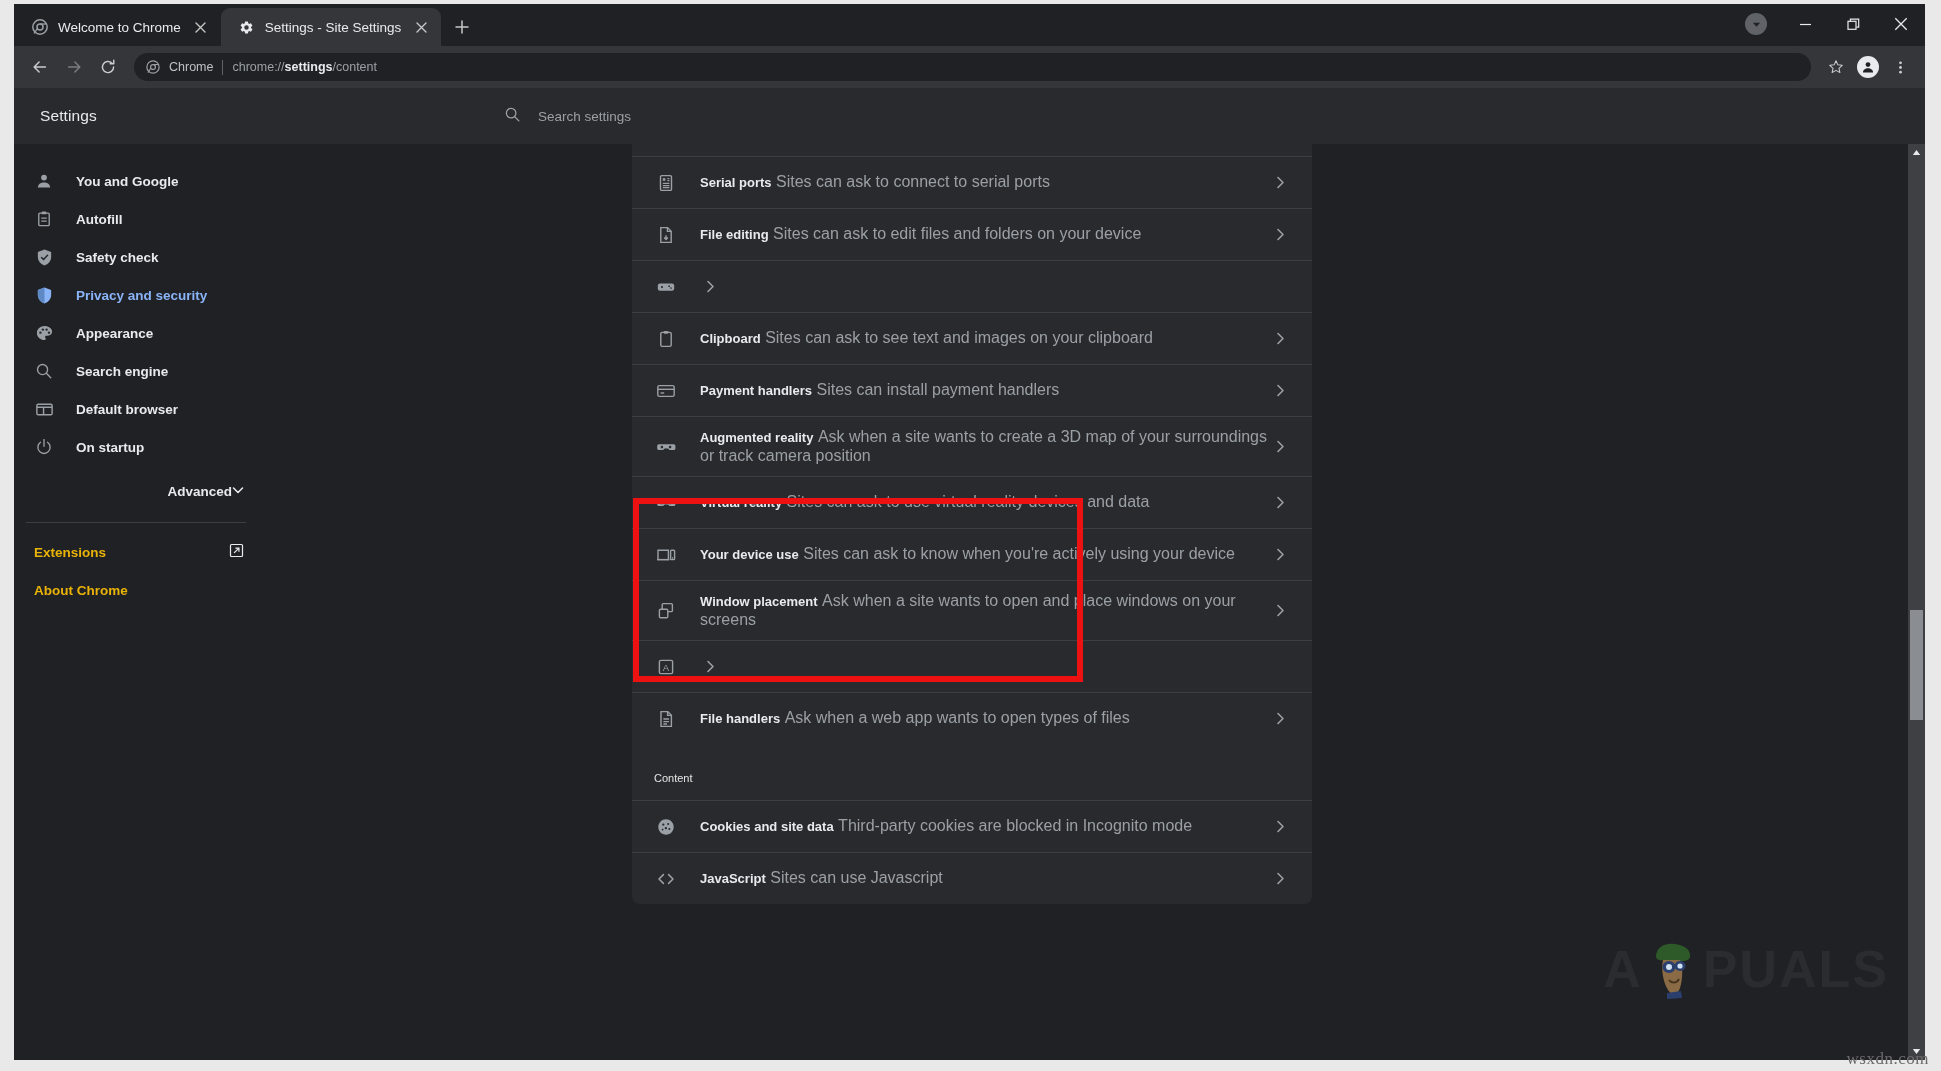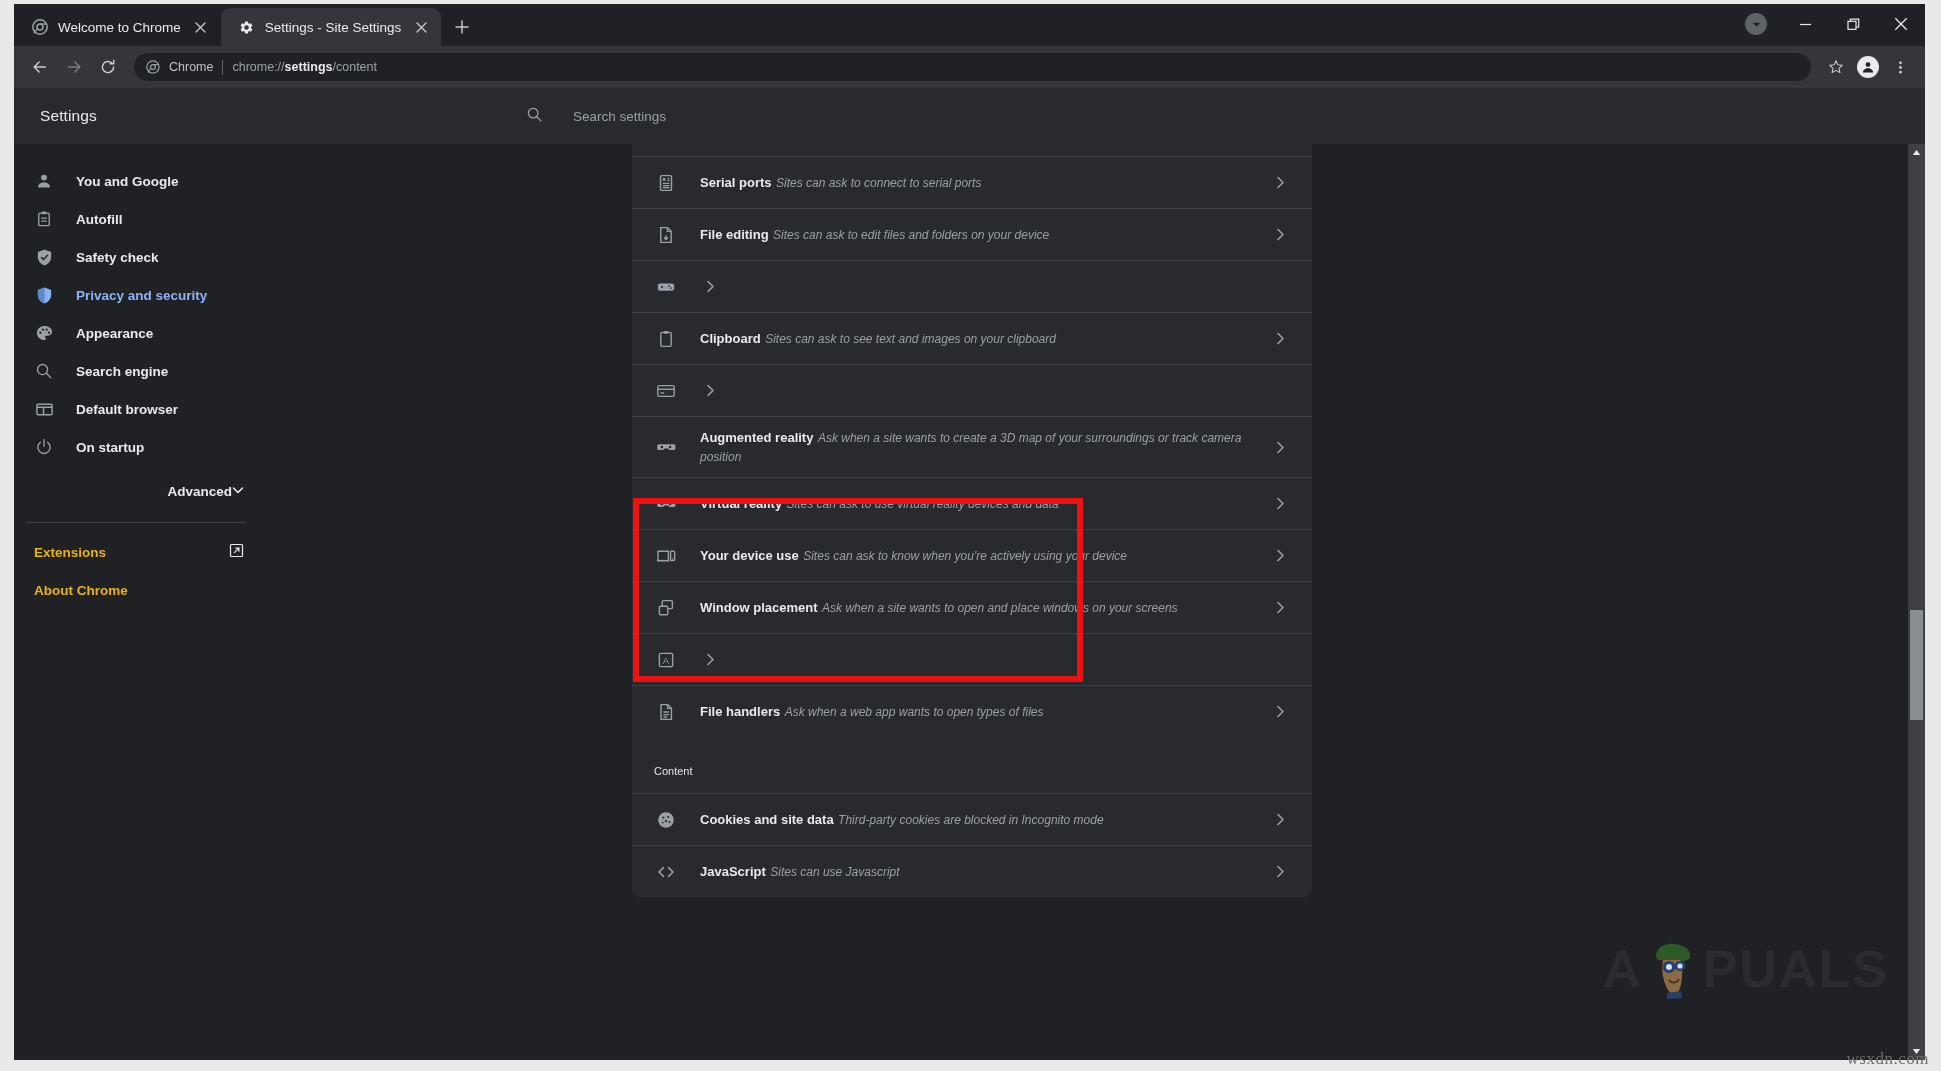--- a/index.html
+++ b/index.html
@@ -176,28 +176,28 @@
   }
   .settings-title {
     width: 256px;
     padding-left: 26px;
     font-size: 15.5px;
     color: #e8eaed;
     letter-spacing: .1px;
   }
   .search-wrap {
     position: absolute;
-    left: 494px;
+    left: 472px;
     width: 548px;
     height: 38px;
     background: #292a2d;
     border-radius: 6px;
     display: flex;
     align-items: center;
-    gap: 30px;
+    gap: 17px;
     padding-left: 18px;
   }
   .search-placeholder {
     font-size: 13.5px;
     color: #9aa0a6;
   }
 
   
   .sidebar {
     position: absolute;
@@ -286,24 +286,23 @@
   }
   .srow .stext { flex: 1 1 auto; min-width: 0; }
   .srow .stitle {
     font-size: 13px;
     color: #e8eaed;
     font-weight: 700;
     line-height: 19px;
     margin-bottom: 2px;
   }
   .srow .sdesc {
-    font-size: 12px;
+    font-size: 16px;
     color: #9aa0a6;
     line-height: 18px;
-    font-style: italic;
   }
   .srow .schev {
     flex: 0 0 20px;
     width: 20px;
     display: flex; align-items: center; justify-content: center;
     color: #9aa0a6;
   }
   .section-gap { height: 28px; }
   .section-label {
     font-size: 11px;
@@ -710,20 +709,24 @@
           </div>
 
           <div class="srow">
             <span class="sic">
               <svg width="20" height="20" viewBox="0 0 20 20" fill="none" stroke="currentColor" stroke-width="1.4">
                 <rect x="1.8" y="4.6" width="16.4" height="10.8" rx="1.6"></rect>
                 <path d="M1.8 8.3 L18.2 8.3"></path>
                 <path d="M4.6 12 L8.2 12"></path>
               </svg>
             </span>
+            <span class="stext">
+              <span class="stitle">Payment handlers</span>
+              <span class="sdesc">Sites can install payment handlers</span>
+            </span>
             <span class="schev">
               <svg width="9" height="13" viewBox="0 0 9 13">
                   <path d="M2 1.5 L7 6.5 L2 11.5" fill="none" stroke="currentColor" stroke-width="1.6" stroke-linecap="round" stroke-linejoin="round"></path>
                 </svg>
             </span>
           </div>
 
           <div class="srow">
             <span class="sic">
               <svg width="20" height="20" viewBox="0 0 20 20">

